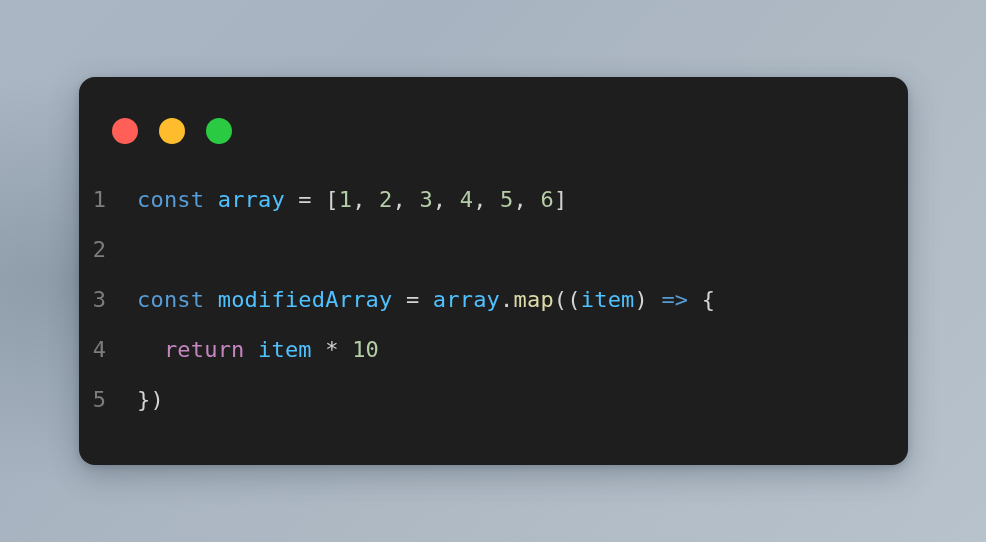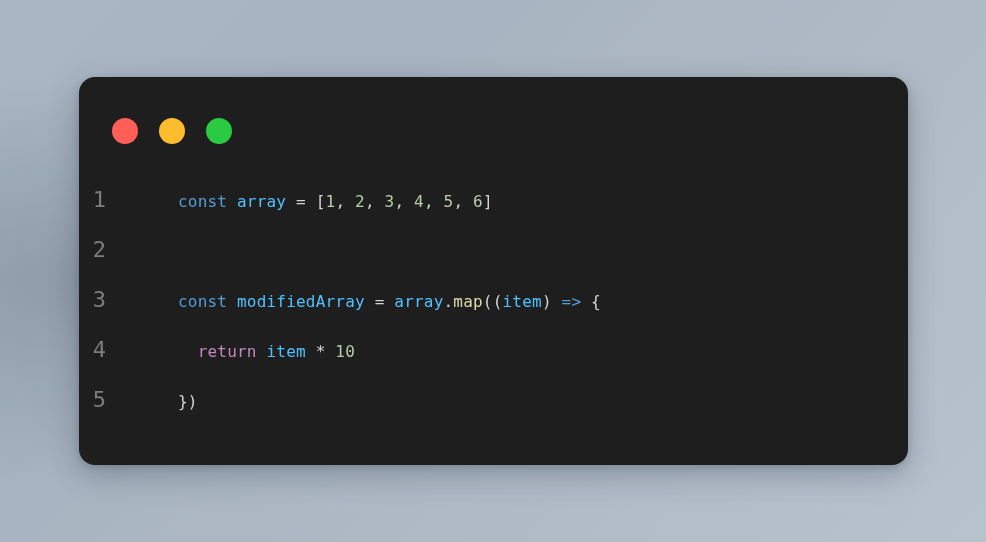--- a/index.html
+++ b/index.html
@@ -70,26 +70,25 @@
     min-width: 58px;
     text-align: right;
     padding-right: 31px;
     box-sizing: border-box;
     color: #7d7d7d;
     font-size: 22px;
     font-family: "DejaVu Sans Mono", monospace;
     user-select: none;
   }
   .code {
-    font-size: 16px;
+    font-size: 22px;
     font-family: "DejaVu Sans Mono", monospace;
     letter-spacing: 0.2px;
     color: #d4d4d4;
     white-space: pre;
-    margin-left: 41px;
   }
 
   
   .tok { white-space: pre; }
 </style>
 </head>
 <body>
 
 <div id="stage" style="background: radial-gradient(70% 60% at 8% 52%, rgba(120, 134, 148, 0.55) 0%, rgba(120, 134, 148, 0) 62%), linear-gradient(133deg, rgb(170, 182, 195) 0%, rgb(167, 179, 192) 30%, rgb(174, 185, 196) 58%, rgb(183, 194, 205) 100%);">
 

